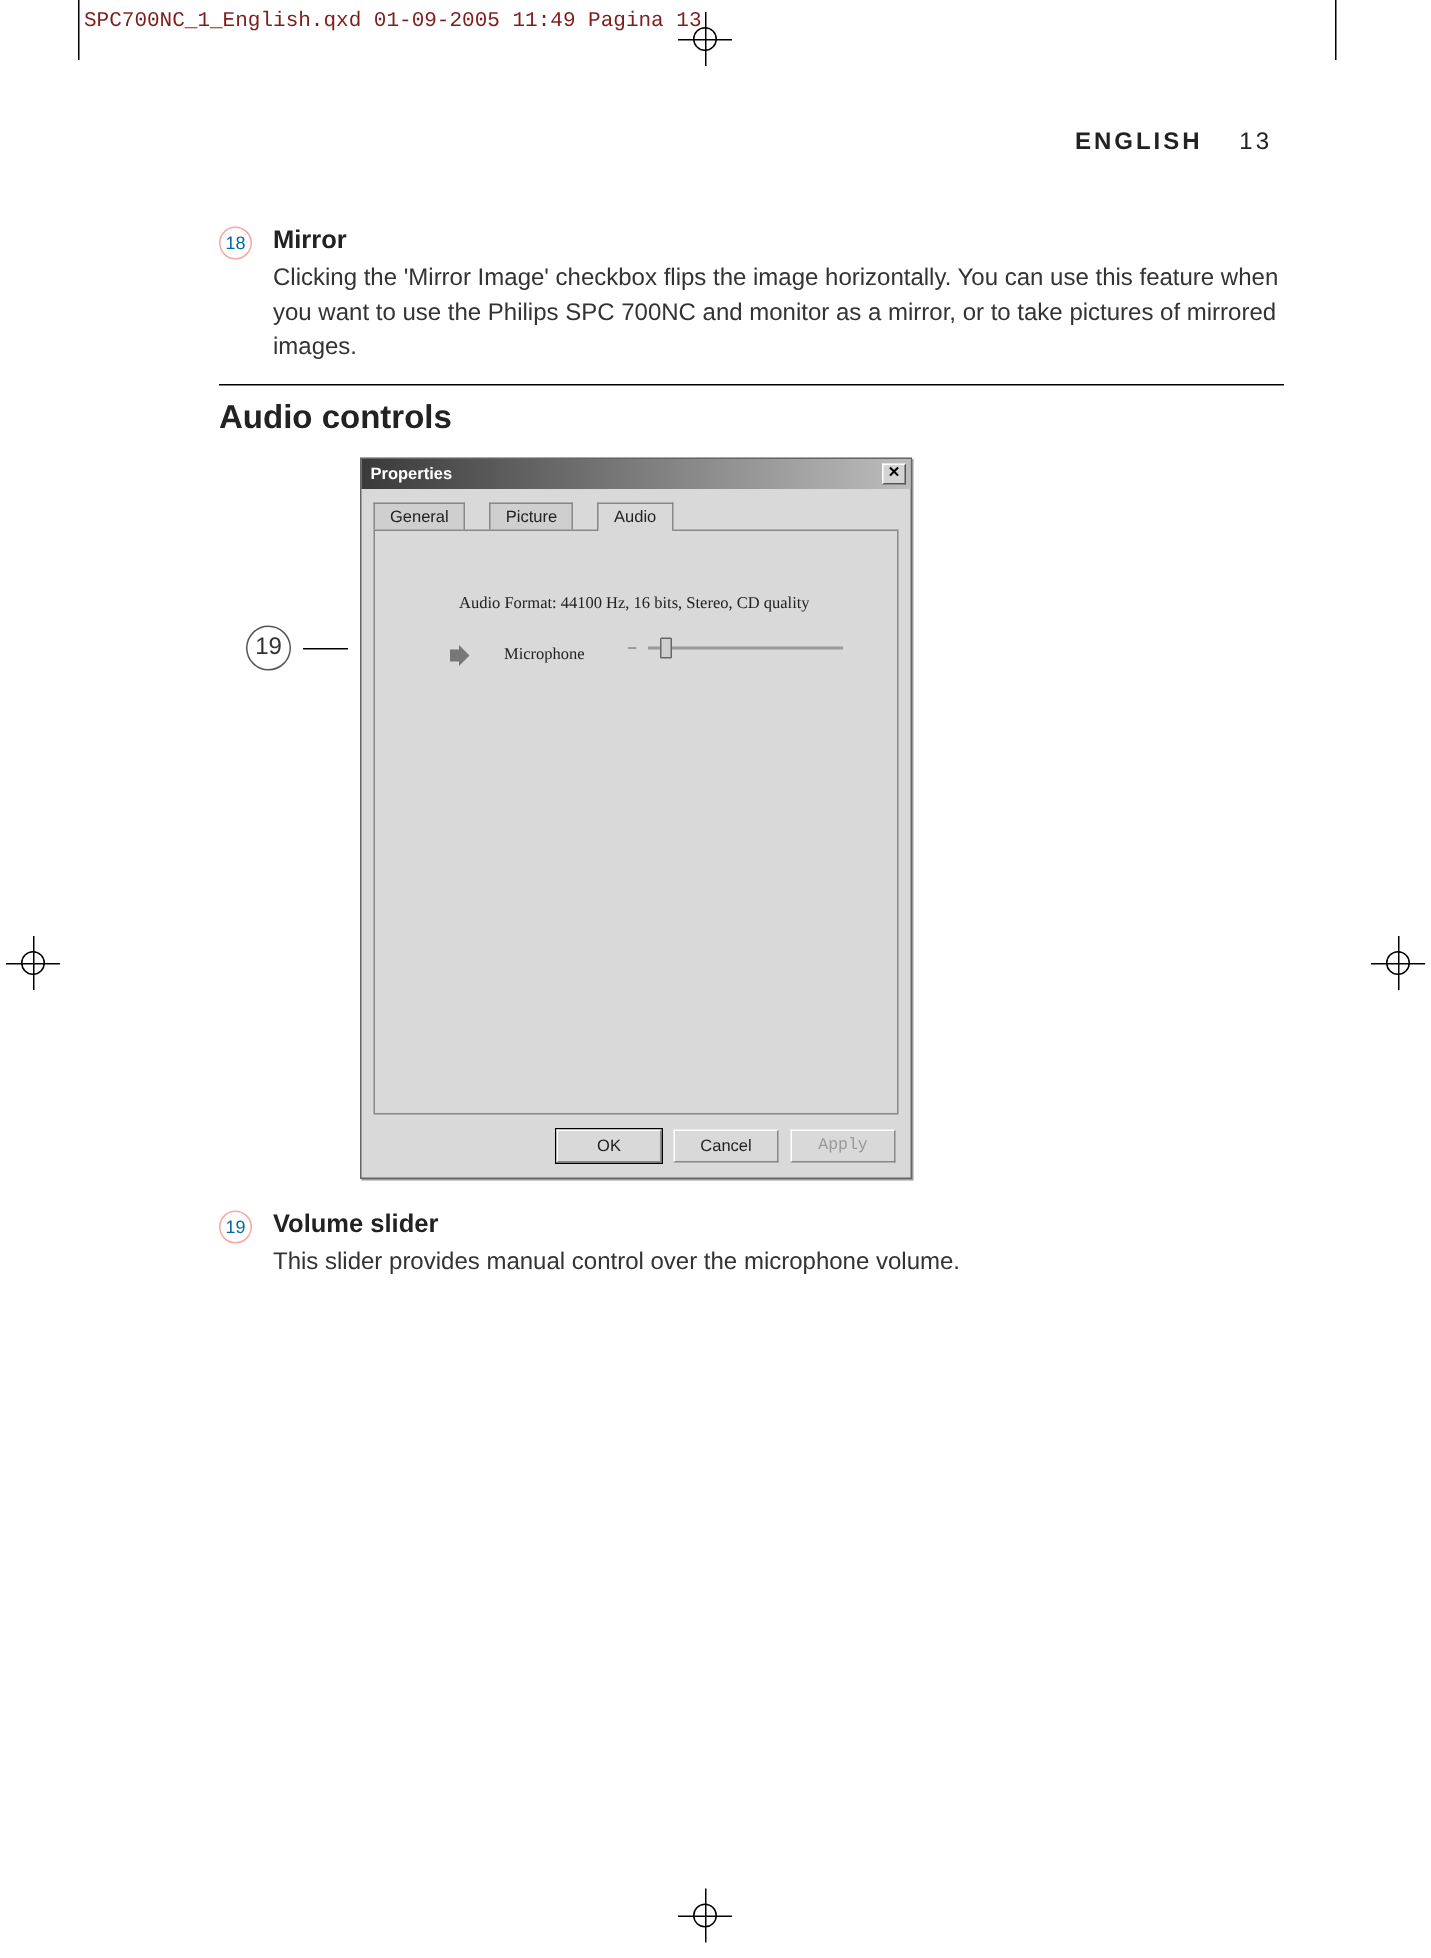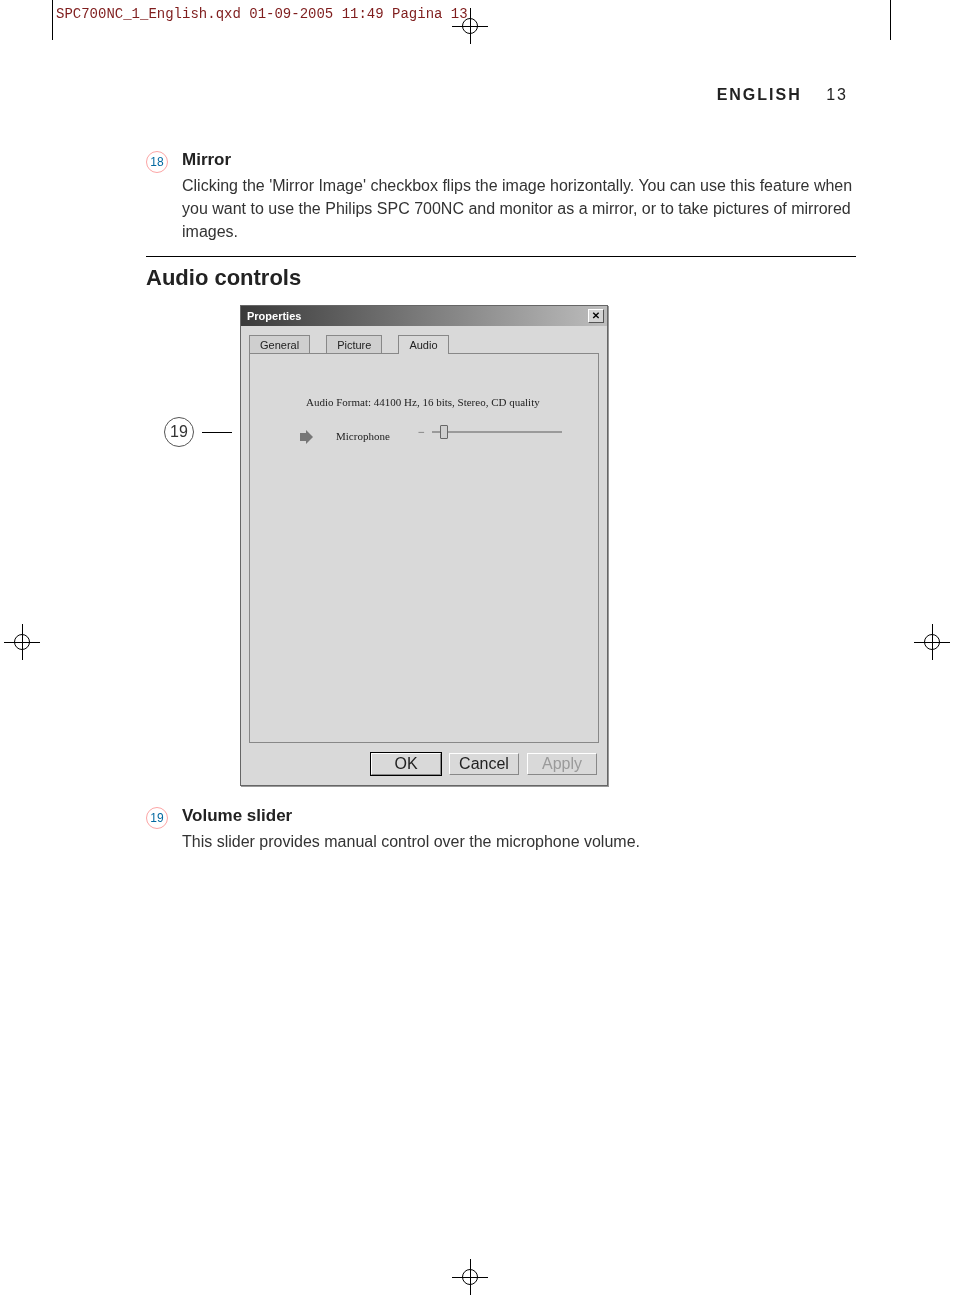--- a/index.html
+++ b/index.html
@@ -105,24 +105,24 @@
   .slider .minus { position:absolute; left:-14px; top:-5px; font-size:12px; color:#555;}
   .slider .track-line { position:absolute; left:0; right:0; top:1px; height:2px; background:#9a9a9a;}
   .slider .thumb {
     position:absolute; left:8px; top:-5px; width:8px; height:14px;
     background:#cfcfcf; border:1px solid #666; border-radius:1px;
   }
   .btnrow { display:flex; justify-content:flex-end; gap:8px; padding:4px 10px 10px 10px; }
   .winbtn {
     width:70px; height:22px; background:#d9d9d9;
     border:1px solid #888; border-top-color:#fff; border-left-color:#fff;
-    font-size:16px; display:flex; align-items:center; justify-content:center;
+    font-size:11px; display:flex; align-items:center; justify-content:center;
   }
   .winbtn.default { box-shadow:0 0 0 1px #000; }
-  .winbtn.disabled { color:#9a9a9a; }
+  .winbtn.disabled { color:#9a9a9a;font-family:Liberation Mono, monospace; }
 
 </style>
 </head>
 <body>
 
 <div class="crop-tl"></div>
 <div class="crop-tr"></div>
 
 <div class="header-line">
   <span>SPC700NC_1_English.qxd  01-09-2005  11:49  Pagina 13</span>

